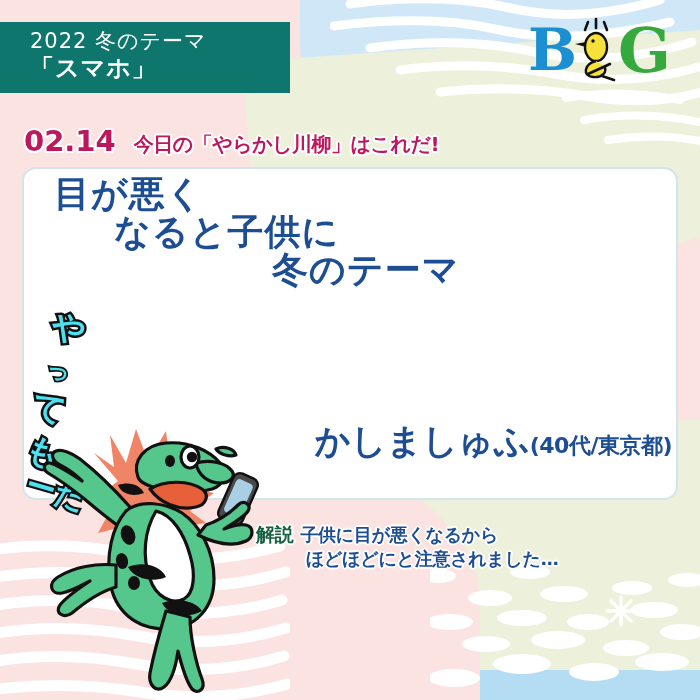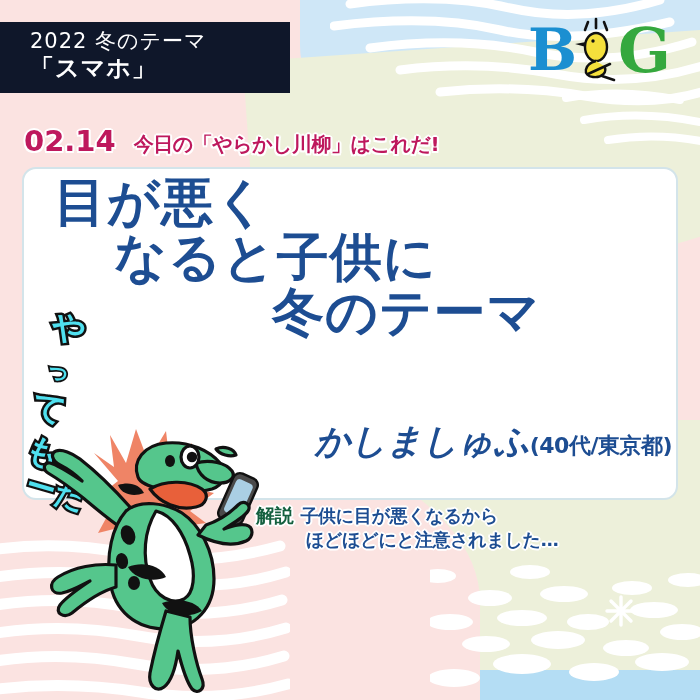--- a/index.html
+++ b/index.html
@@ -68,21 +68,21 @@
   .deco { position: absolute; pointer-events: none; }
   .deco svg { display: block; }
 
   
   .banner {
     position: absolute;
     left: 0; top: 22px;
     width: 290px;
     padding: 6px 0 10px 30px;
     box-sizing: border-box;
-    background: #0f172a;
+    background: #0f766e;
     color: #ffffff;
   }
   .banner-line1 {
     font-size: 21px;
     letter-spacing: 1px;
     line-height: 1.25;
     white-space: nowrap;
   }
   .banner-line2 {
     font-size: 24px;
@@ -134,40 +134,40 @@
     border-radius: 14px;
   }
 
   
   .senryu {
     position: absolute;
     left: 22px; top: 175px;
     width: 656px;
     color: #1d4d92;
     font-weight: bold;
-    font-size: 52px;
+    font-size: 36px;
     letter-spacing: 1px;
     line-height: 1.06;
   }
   .sline { white-space: nowrap; }
   .sline-1 { margin-left: 32px; }
   .sline-2 { margin-left: 92px; }
   .sline-3 { margin-left: 250px; }
 
   
   .author {
     position: absolute;
     left: 0; top: 418px;
     width: 672px;
     text-align: right;
     color: #1d4d92;
     font-weight: bold;
     white-space: nowrap;
   }
-  .author-name { font-size: 35px; letter-spacing: 0px; font-style: italic; }
+  .author-name { font-size: 35px; letter-spacing: 0px; }
   .author-meta { font-size: 22px; letter-spacing: -0.5px; }
 
   
   .explain {
     position: absolute;
     left: 256px; top: 503px;
     width: 420px;
     color: #1d4d92;
     font-weight: bold;
     font-size: 18px;
@@ -182,20 +182,21 @@
     margin-right: 7px;
     text-shadow:
       2px 0 0 #fff, -2px 0 0 #fff, 0 2px 0 #fff, 0 -2px 0 #fff,
       1.4px 1.4px 0 #fff, -1.4px 1.4px 0 #fff, 1.4px -1.4px 0 #fff, -1.4px -1.4px 0 #fff;
   }
   .explain-row1 {
     white-space: nowrap;
     text-shadow:
       2px 0 0 #fff, -2px 0 0 #fff, 0 2px 0 #fff, 0 -2px 0 #fff,
       1.4px 1.4px 0 #fff, -1.4px 1.4px 0 #fff, 1.4px -1.4px 0 #fff, -1.4px -1.4px 0 #fff;
+    margin-top: 19px;
   }
   .explain-row2 {
     white-space: nowrap;
     margin-left: 22px;
     text-shadow:
       2px 0 0 #fff, -2px 0 0 #fff, 0 2px 0 #fff, 0 -2px 0 #fff,
       1.4px 1.4px 0 #fff, -1.4px 1.4px 0 #fff, 1.4px -1.4px 0 #fff, -1.4px -1.4px 0 #fff;
     padding-left: 28px;
   }
 

